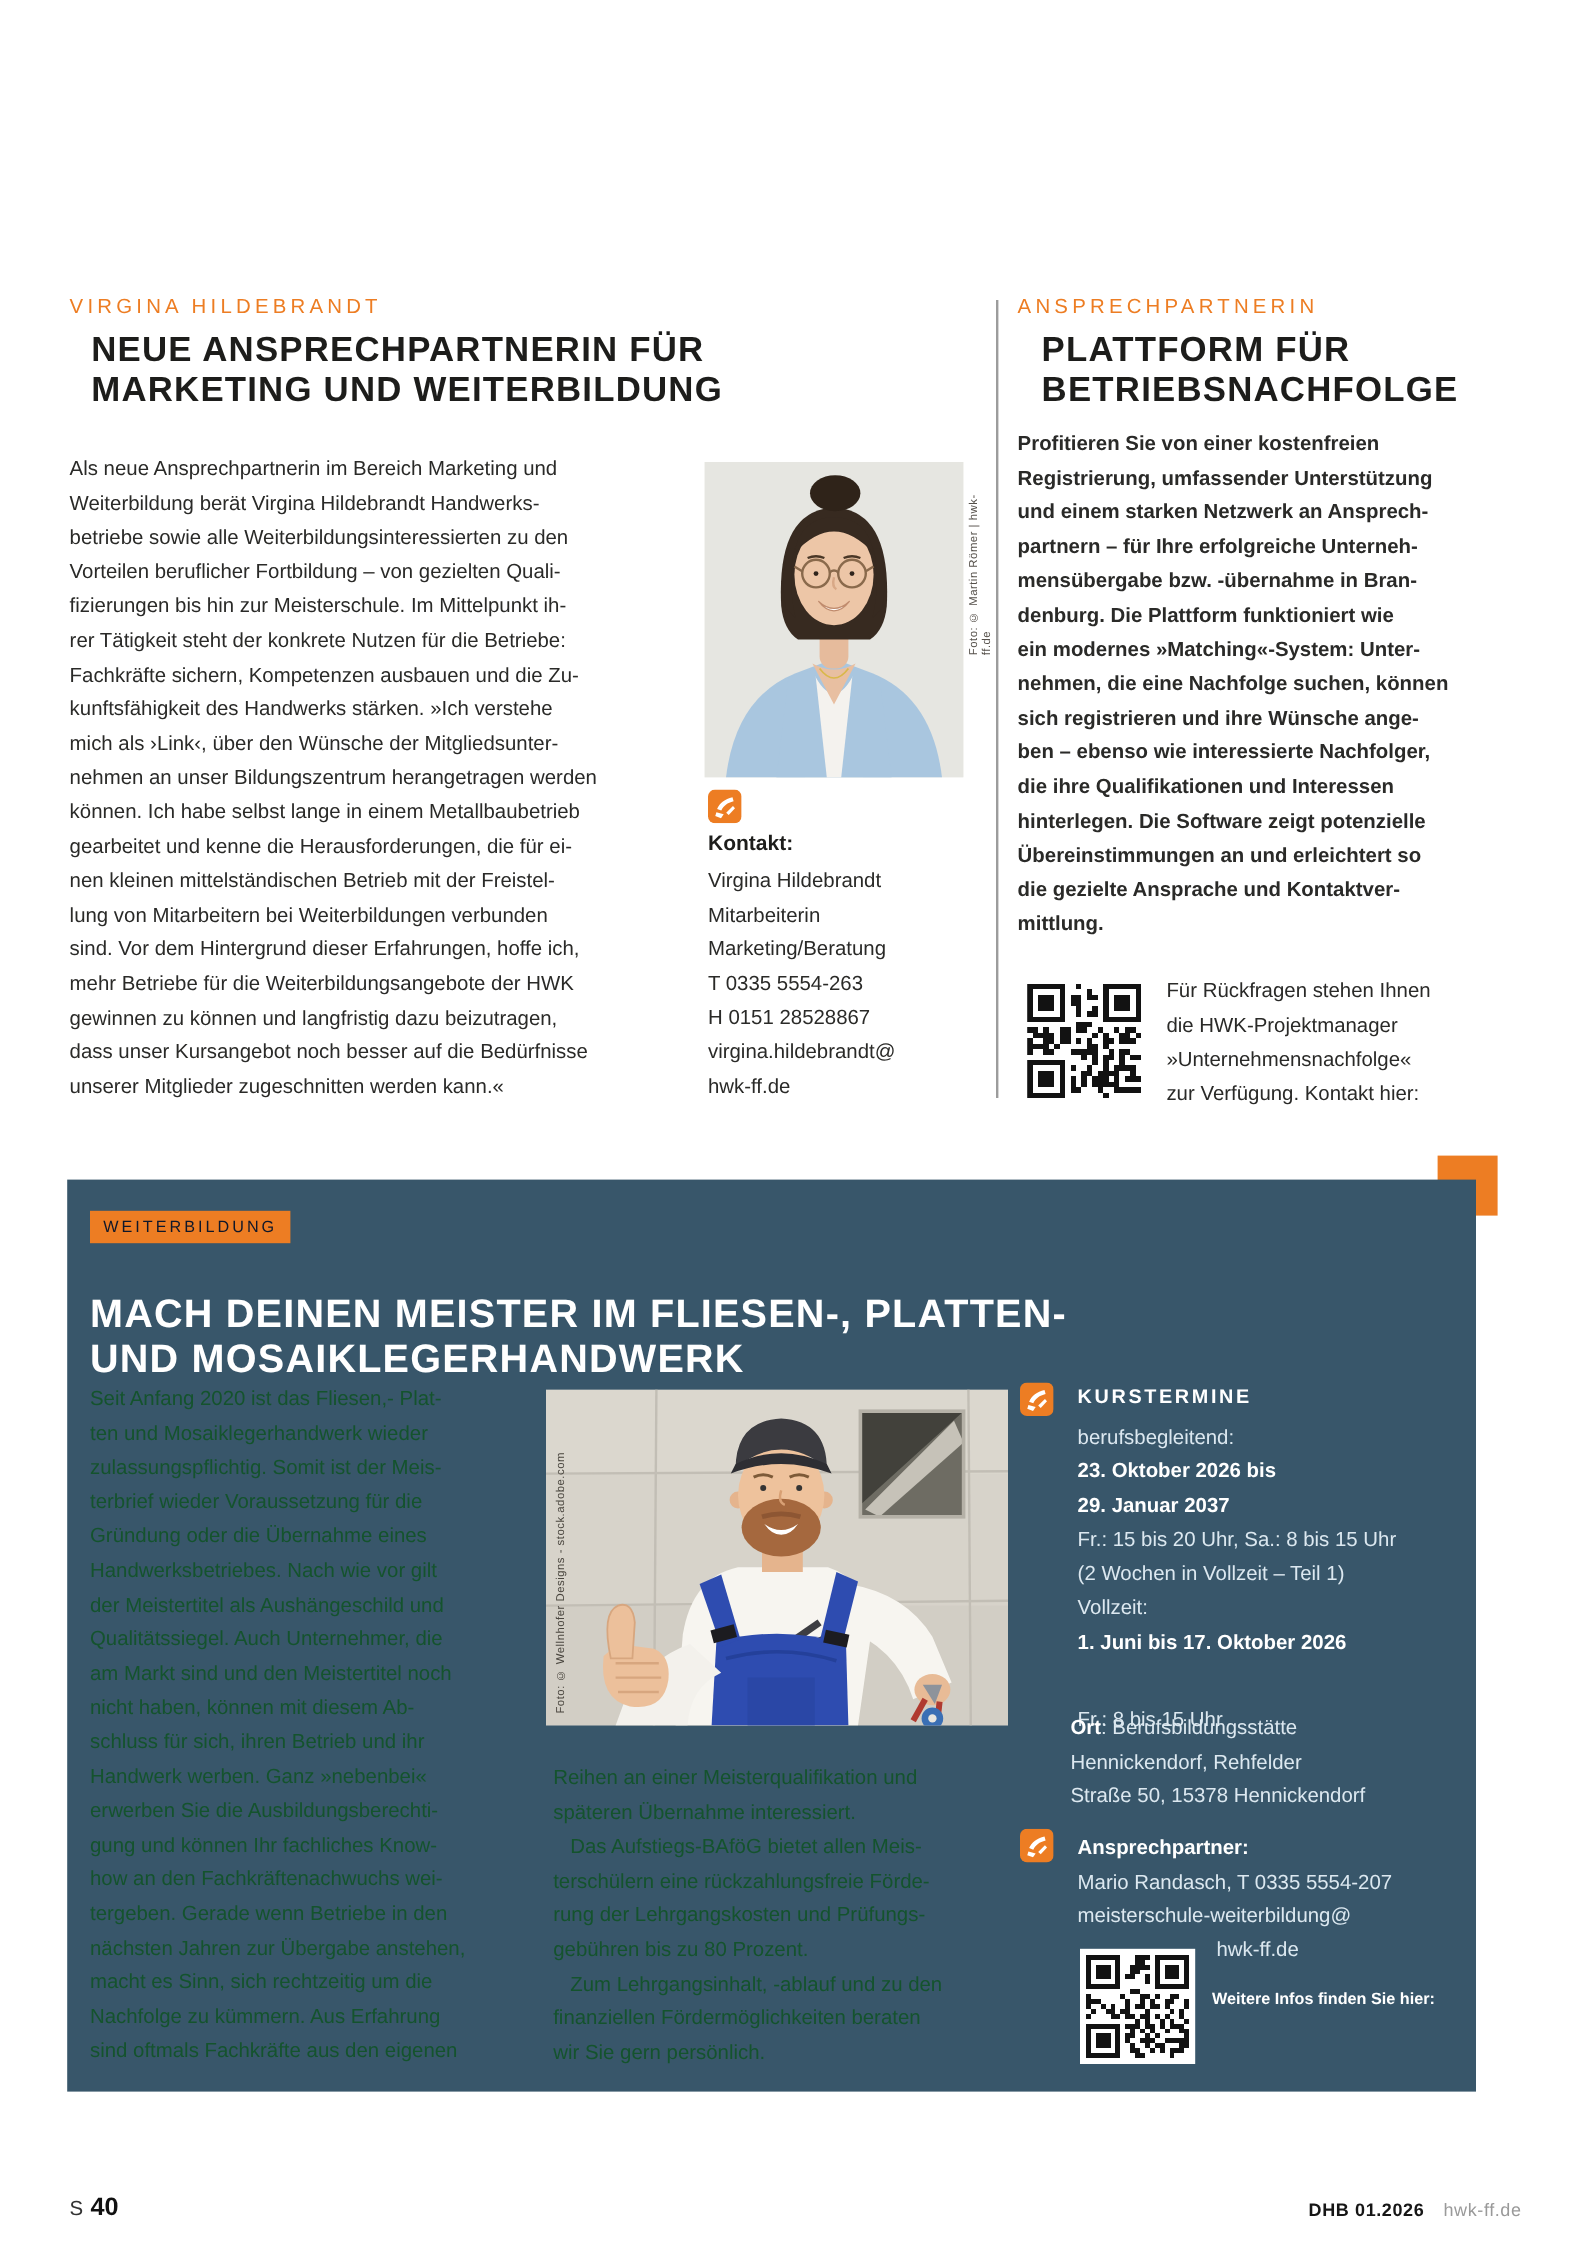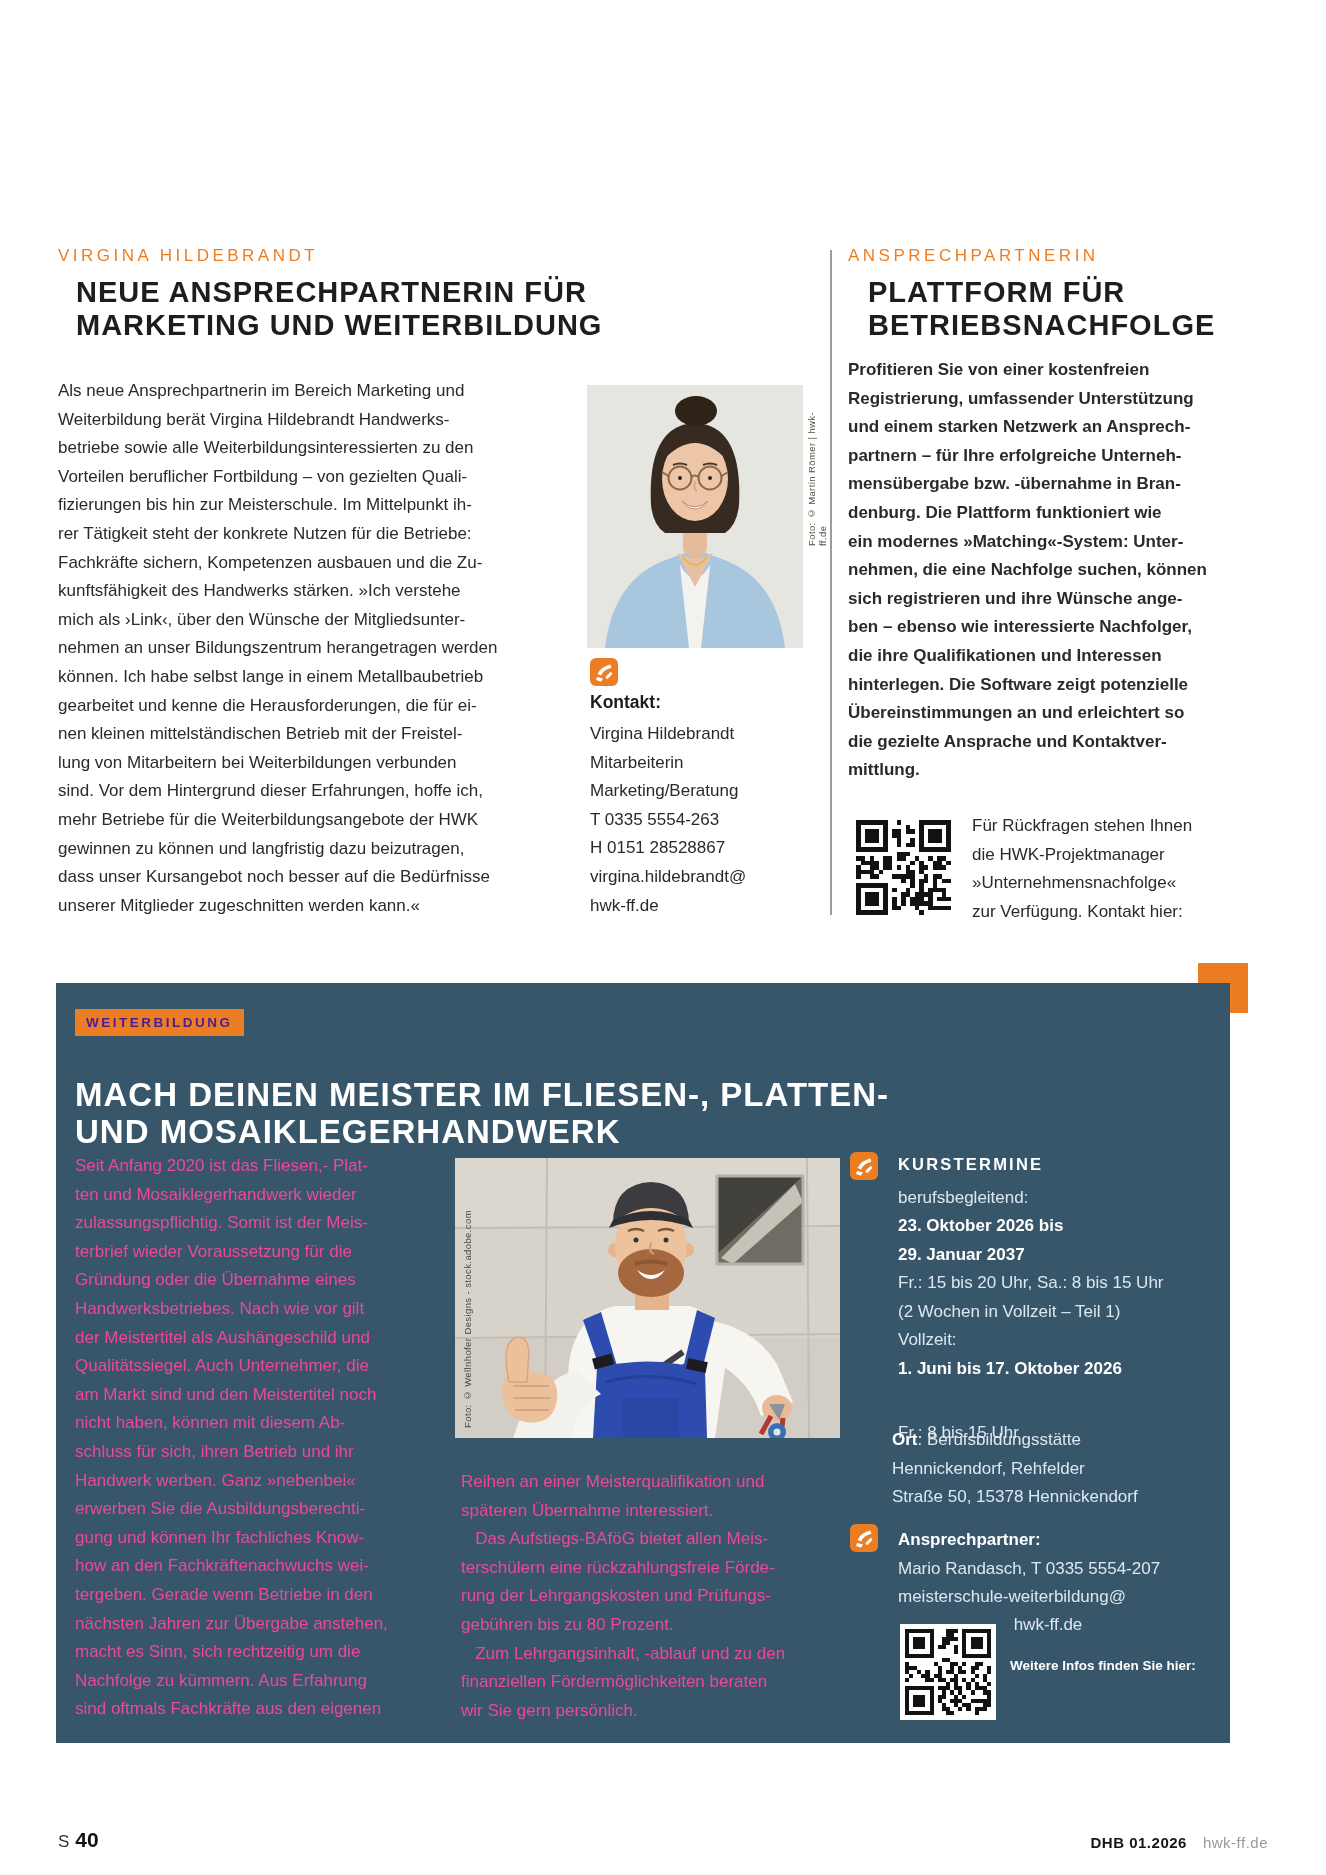--- a/index.html
+++ b/index.html
@@ -27,30 +27,30 @@
   .vcredit{
     writing-mode:vertical-rl;transform:rotate(180deg);
     font-size:9.5px;color:#55504a;letter-spacing:.4px;
   }
   .hand-ic{width:28px;height:28px;display:block;}
   .contact-h{font-weight:700;font-size:17.5px;}
   .divider{width:1.5px;background:#9c9c9c;}
   .deco{background:var(--accent,#ED7D23);}
   .panel{background:var(--panel,#38566A);z-index:1;}
   .tag{
-    background:var(--accent,#ED7D23);color:#4c1d95;
-    font-size:13.5px;letter-spacing:2.5px;font-weight:700;
+    background:var(--accent,#ED7D23);color:#0f172a;
+    font-size:13.5px;letter-spacing:2.5px;font-weight:400;
     padding:6px 11px;display:inline-block;
   }
   .ftitle{
     font-weight:700;font-size:33px;letter-spacing:1px;
     line-height:37px;color:#ffffff;white-space:nowrap;margin-top:28px;
   }
   .ptext{
-    font-size:17px;line-height:28.6px;color:#ec4899;
+    font-size:17px;line-height:28.6px;color:#14532d;
     white-space:pre-wrap;
   }
   .cl{font-size:17px;line-height:28.6px;color:#dce8f0;white-space:pre-wrap;}
   .b{font-weight:700;}
   .w{color:#ffffff;}
   .course-h{
     font-weight:700;font-size:16.5px;letter-spacing:2.2px;color:#ffffff;
   }
   .qr{background:#ffffff;}
   .qr-plate{background:#ffffff;padding:5px;}

